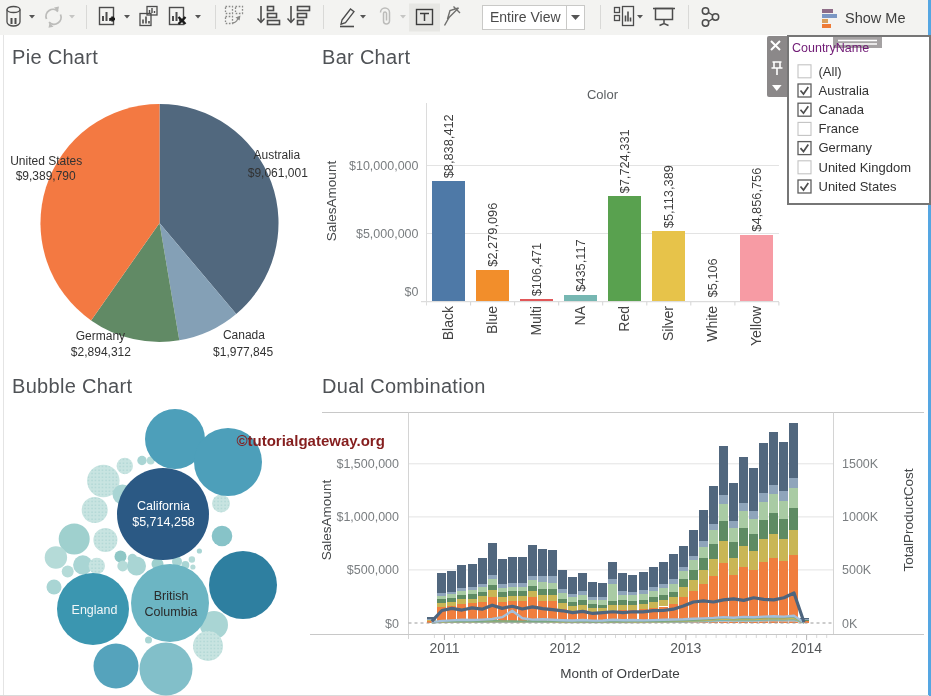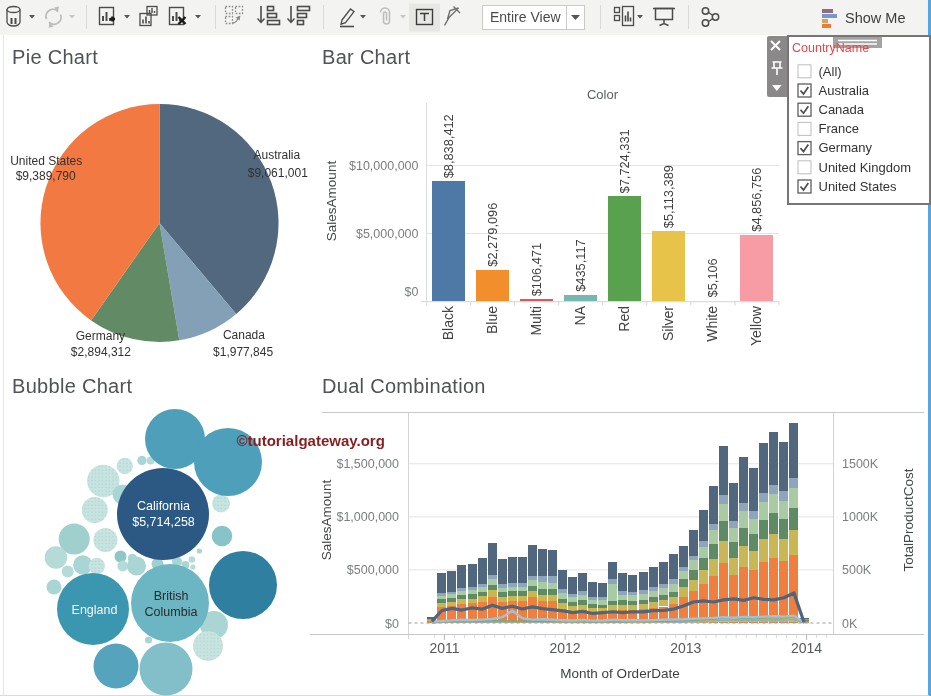--- a/index.html
+++ b/index.html
@@ -593,21 +593,21 @@
     <path d="M5.5 26 h9 M7 26 v6 M13 26 v6 M4.5 32 h11 M10 32 v7"></path>
   </g>
   <path d="M5 49 l4.8 6 4.8 -6 z" fill="#ffffff"></path>
 </svg>
 
 <div class="abs" style="left:786.5px;top:34.5px;width:140px;height:166px;background:#ffffff;border:2px solid #767676;"></div>
 <div class="abs" style="left:833px;top:36.5px;width:49px;height:11px;background:#a5a2a3;"></div>
 <svg class="abs" style="left:833px;top:36.5px" width="49" height="11" viewBox="0 0 49 11">
   <path d="M5 3.5 h39 M5 7 h39" stroke="#ffffff" stroke-width="1.4"></path>
 </svg>
-<div class="abs" style="left:792px;top:41px;width:120px;height:14px;font-size:12.5px;color:#ef4444;">CountryName</div>
+<div class="abs" style="left:792px;top:41px;width:120px;height:14px;font-size:12.5px;color:#701a75;">CountryName</div>
 <svg class="abs" style="left:786.5px;top:34.5px" width="144" height="168" viewBox="0 0 144 168">
   <g fill="#ffffff">
     <rect x="11" y="29.8" width="13" height="13" stroke="#c3c3c3" stroke-width="1.1"></rect>
     <rect x="11" y="49.0" width="13" height="13" stroke="#5e5e5e" stroke-width="1.3"></rect>
     <rect x="11" y="68.2" width="13" height="13" stroke="#5e5e5e" stroke-width="1.3"></rect>
     <rect x="11" y="87.4" width="13" height="13" stroke="#c3c3c3" stroke-width="1.1"></rect>
     <rect x="11" y="106.6" width="13" height="13" stroke="#5e5e5e" stroke-width="1.3"></rect>
     <rect x="11" y="125.8" width="13" height="13" stroke="#c3c3c3" stroke-width="1.1"></rect>
     <rect x="11" y="145.0" width="13" height="13" stroke="#5e5e5e" stroke-width="1.3"></rect>
   </g>

